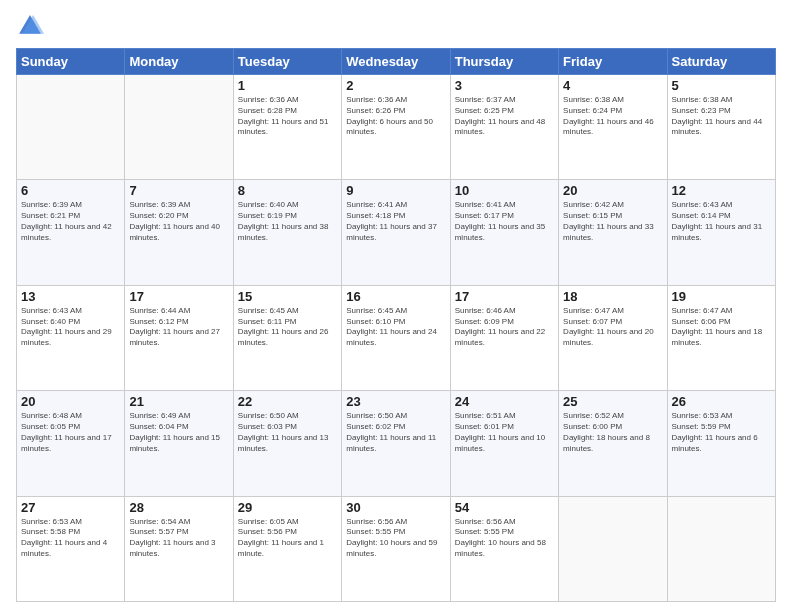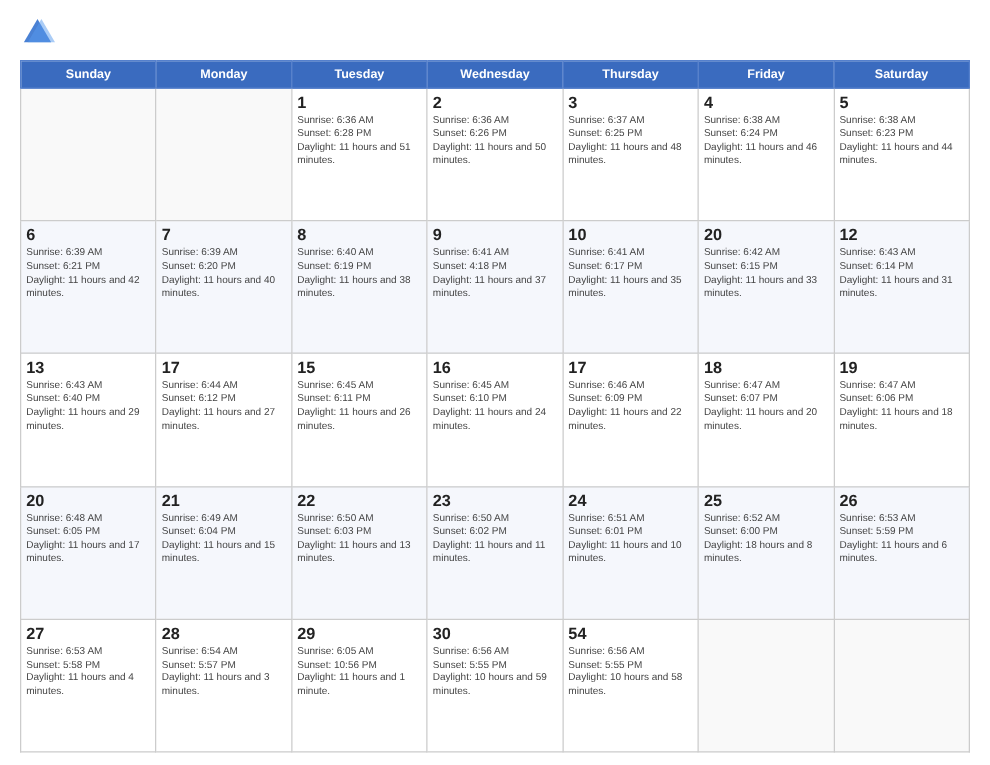--- a/index.html
+++ b/index.html
@@ -63,24 +63,24 @@
     .calendar {
       flex: 1;
       border: 1px solid #ccc;
       border-collapse: collapse;
       width: 100%;
       table-layout: fixed;
     }
     .calendar thead tr th {
       background: #3a6bbf;
       color: #fff;
-      font-size: 10px;
+      font-size: 13px;
       font-weight: bold;
       padding: 5px 4px;
-      text-align: center;
+      text-align: left;
       border: 1px solid #5580cc;
     }
     .calendar tbody tr td {
       border: 1px solid #ccc;
       vertical-align: top;
       padding: 3px 4px;
       font-size: 8.5px;
       color: #333;
       height: 82px;
     }
@@ -146,21 +146,21 @@
           <td>
             <span class="day-num">1</span>
             <div class="cell-text">Sunrise: 6:36 AM</div>
             <div class="cell-text">Sunset: 6:28 PM</div>
             <div class="cell-text">Daylight: 11 hours and 51 minutes.</div>
           </td>
           <td>
             <span class="day-num">2</span>
             <div class="cell-text">Sunrise: 6:36 AM</div>
             <div class="cell-text">Sunset: 6:26 PM</div>
-            <div class="cell-text">Daylight: 11 hours and 50 minutes.</div>
+            <div class="cell-text">Daylight: 6 hours and 50 minutes.</div>
           </td>
           <td>
             <span class="day-num">3</span>
             <div class="cell-text">Sunrise: 6:37 AM</div>
             <div class="cell-text">Sunset: 6:25 PM</div>
             <div class="cell-text">Daylight: 11 hours and 48 minutes.</div>
           </td>
           <td>
             <span class="day-num">4</span>
             <div class="cell-text">Sunrise: 6:38 AM</div>
@@ -315,21 +315,21 @@
           </td>
           <td>
             <span class="day-num">28</span>
             <div class="cell-text">Sunrise: 6:54 AM</div>
             <div class="cell-text">Sunset: 5:57 PM</div>
             <div class="cell-text">Daylight: 11 hours and 3 minutes.</div>
           </td>
           <td>
             <span class="day-num">29</span>
             <div class="cell-text">Sunrise: 6:05 AM</div>
-            <div class="cell-text">Sunset: 10:56 PM</div>
+            <div class="cell-text">Sunset: 5:56 PM</div>
             <div class="cell-text">Daylight: 11 hours and 1 minute.</div>
           </td>
           <td>
             <span class="day-num">30</span>
             <div class="cell-text">Sunrise: 6:56 AM</div>
             <div class="cell-text">Sunset: 5:55 PM</div>
             <div class="cell-text">Daylight: 10 hours and 59 minutes.</div>
           </td>
           <td>
             <span class="day-num">54</span>

